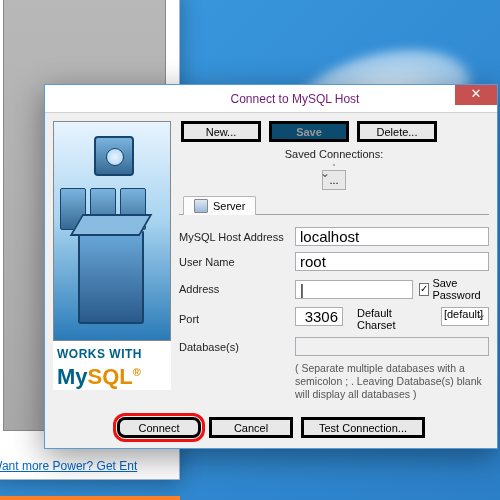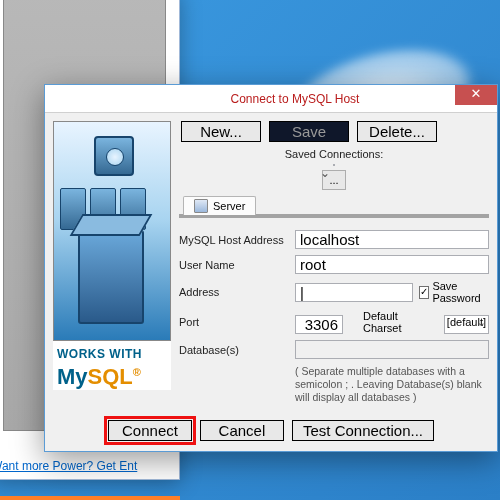--- a/index.html
+++ b/index.html
@@ -74,21 +74,21 @@
     background: #fff;
     border-bottom: 1px solid #d0d0d0;
     display: flex;
     align-items: center;
     position: relative;
   }
   .titlebar .title {
     flex: 1;
     text-align: center;
     font-size: 12px;
-    color: #b91c1c;
+    color: #701a75;
     margin-left: 48px;
   }
   .closebtn {
     position: absolute;
     right: 0; top: 0;
     width: 42px; height: 20px;
     background: #c75050;
     color: #fff;
     text-align: center;
     line-height: 18px;
@@ -141,30 +141,30 @@
     gap: 6px;
   }
   .toprow {
     display: flex;
     gap: 8px;
     padding-left: 2px;
   }
   .btn {
     height: 21px;
     background: #e8e8e8;
-    border: 1px solid #000000;
-    font-size: 15px;
+    border: 3px solid #000000;
+    font-size: 11px;
     padding: 0 10px;
     cursor: pointer;
     display: inline-flex;
     align-items: center;
     justify-content: center;
     min-width: 80px;
   }
-  .btn.disabled { color: #999; cursor: default; background: #0f172a; }
+  .btn.disabled { color: #999; cursor: default; background: #0c4a6e; font-weight: bold; }
   .savedrow {
     display: flex;
     align-items: center;
     gap: 4px;
     flex-direction: column;
   }
   .label { color: #222; }
   .combo {
     flex: 1;
     height: 20px;
@@ -181,21 +181,21 @@
   }
   .smallbtn {
     width: 24px; height: 20px;
     border: 1px solid #adadad;
     background: #e8e8e8;
     text-align: center;
     line-height: 18px;
     cursor: pointer;
   }
   .tabbar {
-    border-bottom: 4px solid #a3a3a3;
+    border-bottom: 1px solid #a3a3a3;
     display: flex;
     padding-left: 4px;
   }
   .tab {
     border: 1px solid #b5b5b5;
     border-bottom: none;
     background: #fcfcfc;
     border-radius: 2px 2px 0 0;
     padding: 2px 10px;
     display: flex;
@@ -223,22 +223,22 @@
     height: 19px;
     border: 1px solid #abadb3;
     background: #fff;
     padding: 0 4px;
     font-size: 15px;
     width: 100%;
   }
   .txt.readonly { background: #f0f0f0; color: #555; }
   .portrow {
     display: flex;
-    gap: 20px;
-    align-items: flex-end;
+    gap: 14px;
+    align-items: flex-start;
   }
   .portrow .txt { width: 48px; text-align: right; }
   .charsetlbl { font-size: 11px; }
   .charsetsel {
     height: 19px;
     border: 1px solid #abadb3;
     background: #fff;
     font-size: 11px;
     padding: 0 2px;
     width: 52px;
@@ -273,21 +273,21 @@
     justify-content: center;
     gap: 8px;
     padding: 6px 8px 10px 8px;
   }
   .btnrow .btn { min-width: 84px; }
   .btnrow .btn.wide { min-width: 124px; }
   .highlight {
     outline: 3px solid #e11;
     outline-offset: 1px;
     box-shadow: 0 0 0 6px rgba(225,17,17,0.0);
-    border-radius: 0;
+    border-radius: 8px;
   }
   
   .srv-big {
     position: absolute;
     left: 24px; top: 108px;
     width: 66px; height: 94px;
     background: linear-gradient(#6aa8da,#2a5a8a);
     border: 2px solid #17446c;
     border-radius: 3px;
   }

